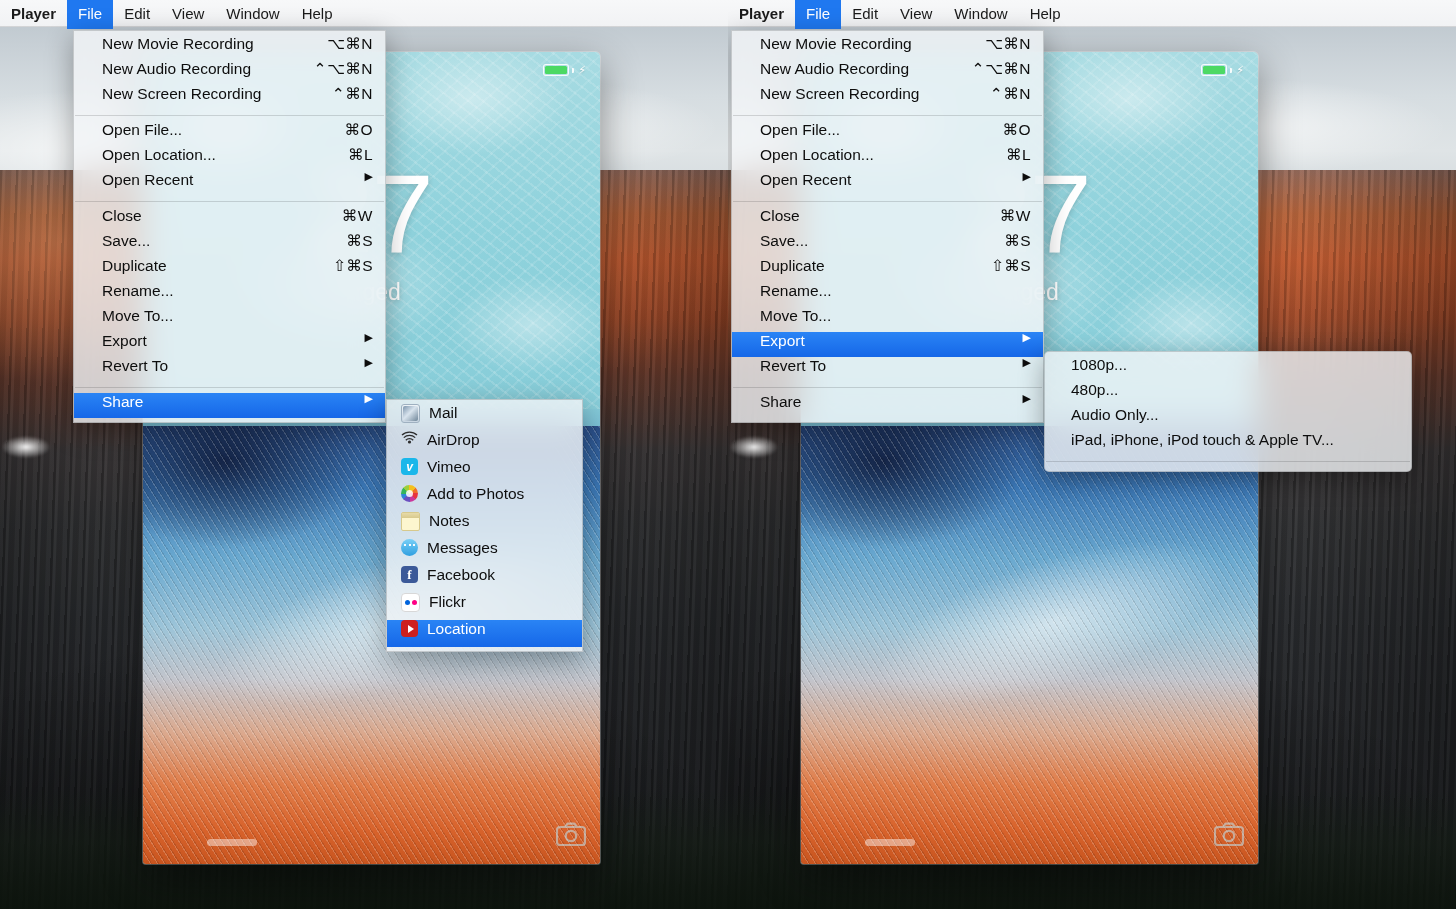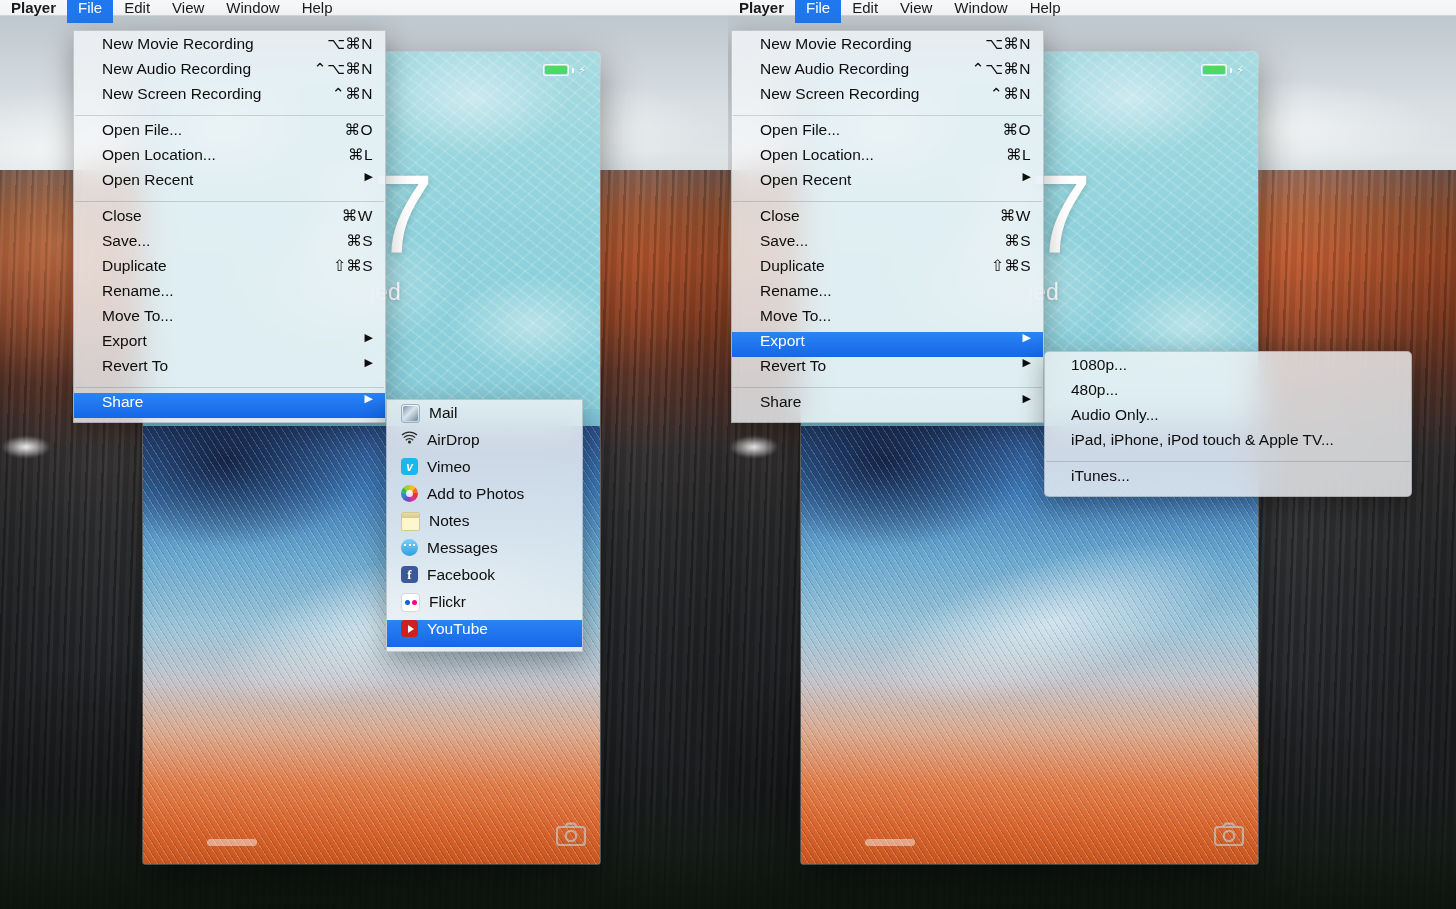--- a/index.html
+++ b/index.html
@@ -63,21 +63,21 @@
     background:radial-gradient(ellipse at 50% 50%,rgba(255,255,255,.95),rgba(255,255,255,0) 72%);
     filter:blur(1px);
   }
   .wp-trees{
     position:absolute;left:0;bottom:0;width:100%;height:120px;
     background:linear-gradient(180deg,rgba(18,24,18,0) 0%,rgba(20,30,20,.55) 45%,rgba(12,20,12,.85) 100%);
   }
 
   
   .menubar{
-    position:absolute;left:0;top:0;width:100%;height:16px;
+    position:absolute;left:0;top:0;width:100%;height:27px;
     background:linear-gradient(180deg,#f7f8f9 0%,#f1f2f4 100%);
     box-shadow:inset 0 -1px 0 rgba(0,0,0,.12);
     display:flex;align-items:center;
     font-size:15px;color:#1a1a1a;
     z-index:30;
   }
   .mb-item{padding:0 11px;line-height:30px;height:30px;white-space:nowrap;}
   .mb-item.app{font-weight:bold;padding-left:11px;}
   .mb-item.active{background:#1f78f0;color:#fff;}
 
@@ -381,21 +381,21 @@
       </div>
       <div class="share-row">
         <span class="ic ic-flickr">
             <i></i>
             <i></i>
           </span>
         <span>Flickr</span>
       </div>
       <div class="share-row sel">
         <span class="ic ic-youtube"></span>
-        <span>YouTube</span>
+        <span>Location</span>
       </div>
     </div>
   </div>
 
   <div class="pane" id="pane-right">
 
     <div class="wallpaper">
       <div class="wp-sky"></div>
       <div class="wp-cliff"></div>
       <div class="wp-snow"></div>
@@ -503,18 +503,15 @@
       <div class="menu-row" style="padding-left:26px;">
         <span class="lbl">480p...</span>
       </div>
       <div class="menu-row" style="padding-left:26px;">
         <span class="lbl">Audio Only...</span>
       </div>
       <div class="menu-row" style="padding-left:26px;">
         <span class="lbl">iPad, iPhone, iPod touch &amp; Apple TV...</span>
       </div>
       <div class="menu-sep"></div>
-      <div class="menu-row" style="padding-left:26px;">
-        <span class="lbl">iTunes...</span>
-      </div>
     </div>
   </div>
 </div>
 
 </body></html>

